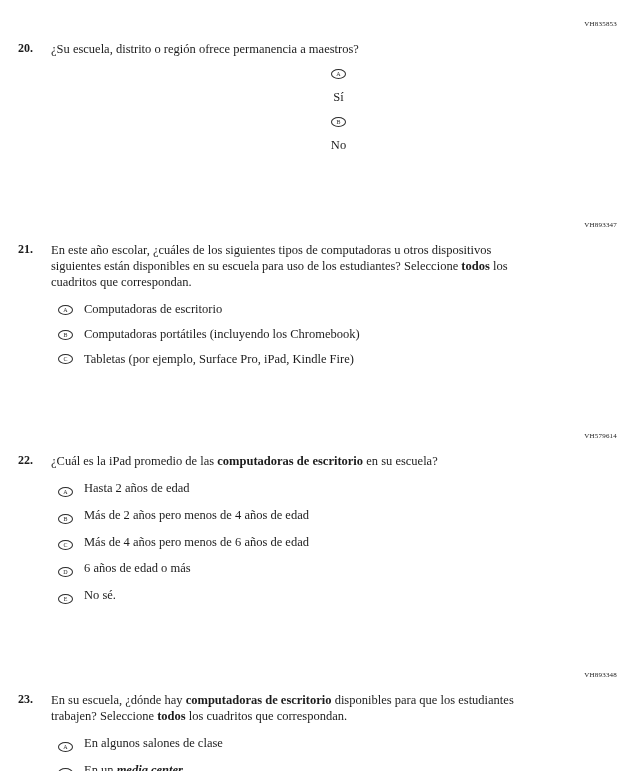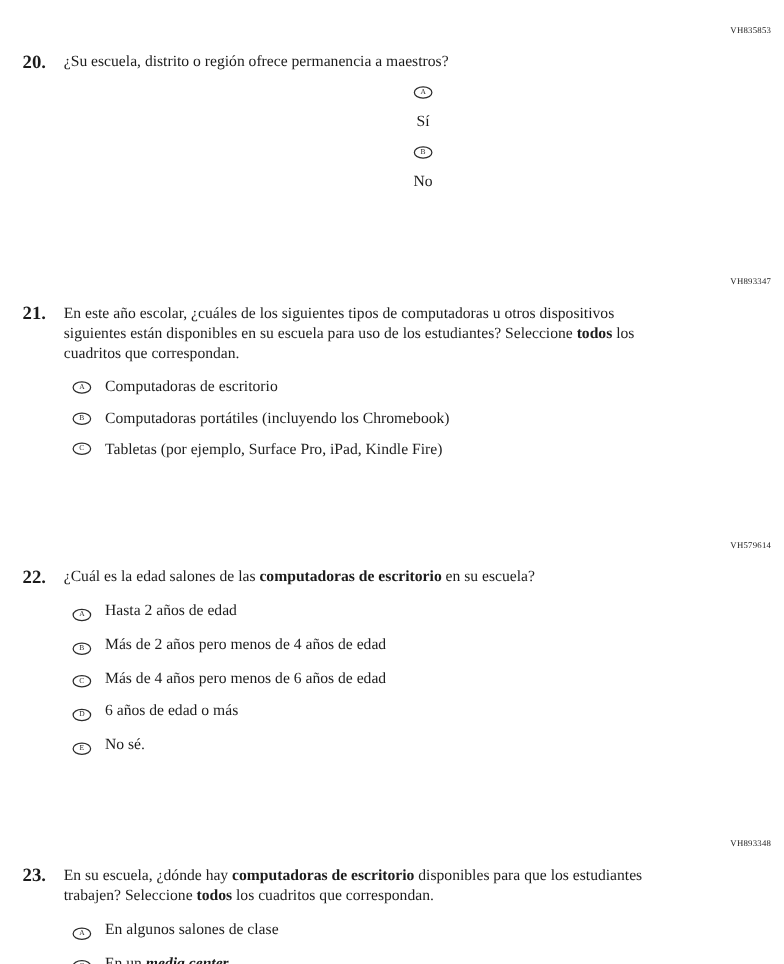--- a/index.html
+++ b/index.html
@@ -19,21 +19,21 @@
     font-size: 7px;
     letter-spacing: 0.2px;
     color: #222;
     margin-bottom: 13px;
     padding-right: 2px;
   }
   .question { display: flex; gap: 9px; margin-bottom: 56px; }
   .question:last-child { margin-bottom: 0; }
   .qnum {
     font-weight: bold;
-    font-size: 15px;
+    font-size: 12px;
     width: 24px;
     flex: 0 0 auto;
     line-height: 1.3;
   }
   .qbody { flex: 1 1 auto; }
   .qtext {
     font-size: 12.5px;
     line-height: 1.3;
     max-width: 472px;
   }
@@ -107,21 +107,21 @@
           <span class="olabel"><span>Tabletas (por ejemplo, Surface Pro, iPad, Kindle Fire)</span></span>
         </div>
       </div>
     </div>
   </div>
 
   <div class="item-code">VH579614</div>
   <div class="question q22">
     <div class="qnum">22.</div>
     <div class="qbody">
-      <div class="qtext"><span>¿Cuál es la edad salones de las </span><span class="b">computadoras de escritorio</span><span> en su escuela?</span></div>
+      <div class="qtext"><span>¿Cuál es la iPad promedio de las </span><span class="b">computadoras de escritorio</span><span> en su escuela?</span></div>
       <div class="options">
         <div class="option">
           <span class="oval">A</span>
           <span class="olabel"><span>Hasta 2 años de edad</span></span>
         </div>
         <div class="option">
           <span class="oval">B</span>
           <span class="olabel"><span>Más de 2 años pero menos de 4 años de edad</span></span>
         </div>
         <div class="option">

